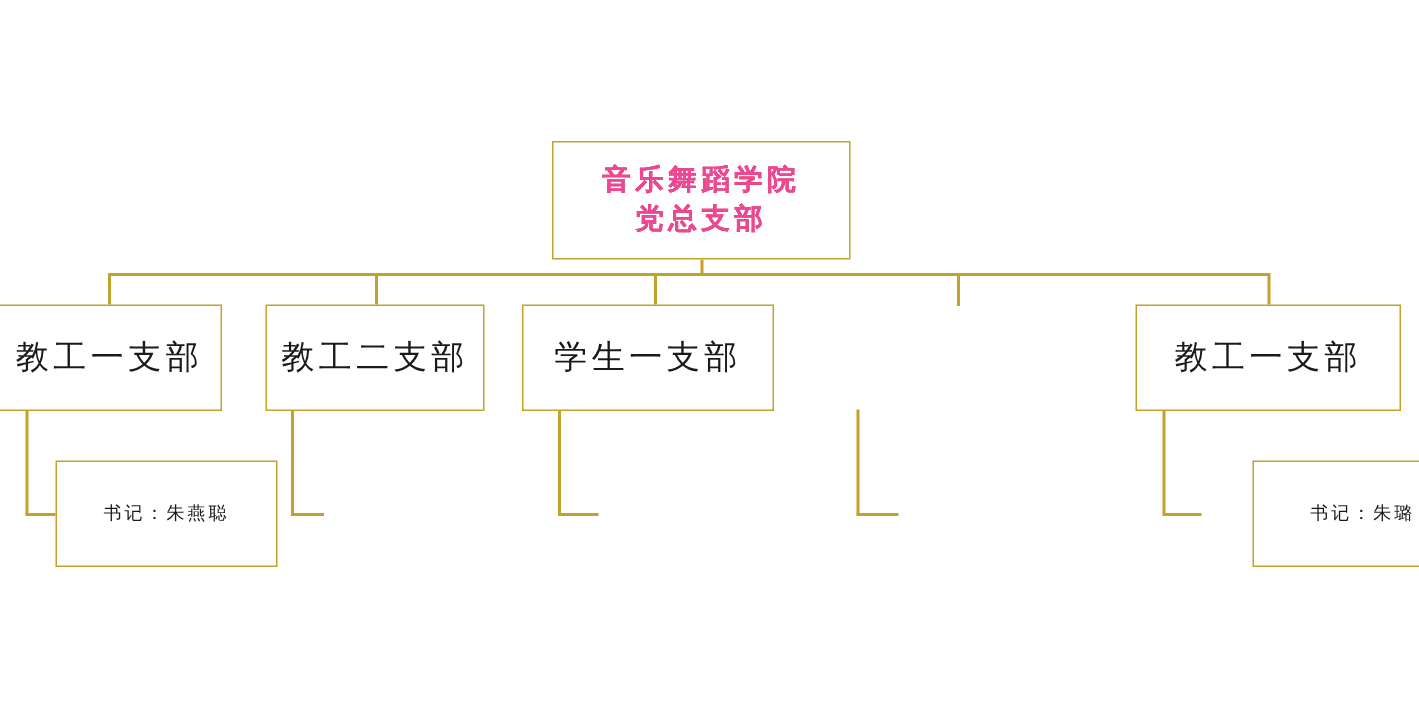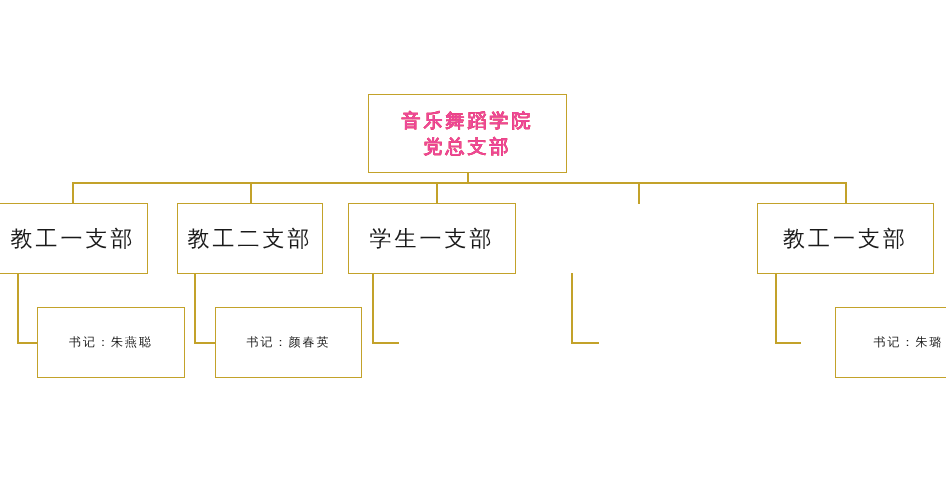--- a/index.html
+++ b/index.html
@@ -131,20 +131,17 @@
   <div class="node branch" id="node-branch-2">
     <span class="node-label">学生一支部</span>
   </div>
   <div class="node branch" id="node-branch-4">
     <span class="node-label">教工一支部</span>
   </div>
 
   <div class="node leaf" id="node-leaf-0">
     <span class="node-label">书记：朱燕聪</span>
   </div>
-  <div class="node leaf" id="node-leaf-1">
-    <span class="node-label">书记：颜春英</span>
-  </div>
   <div class="node leaf" id="node-leaf-4">
     <span class="node-label">书记：朱璐</span>
   </div>
 
 </div>
 
 </body></html>

